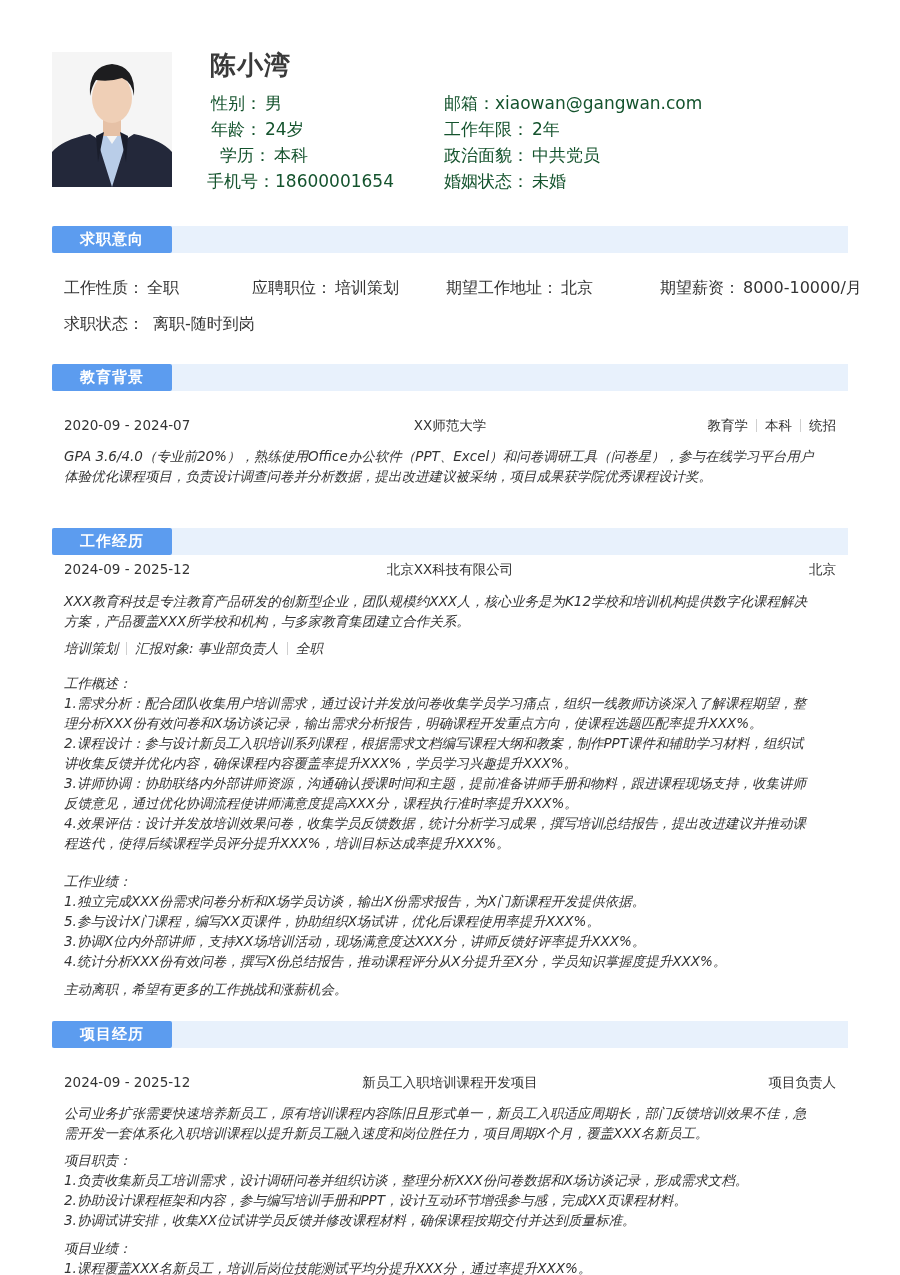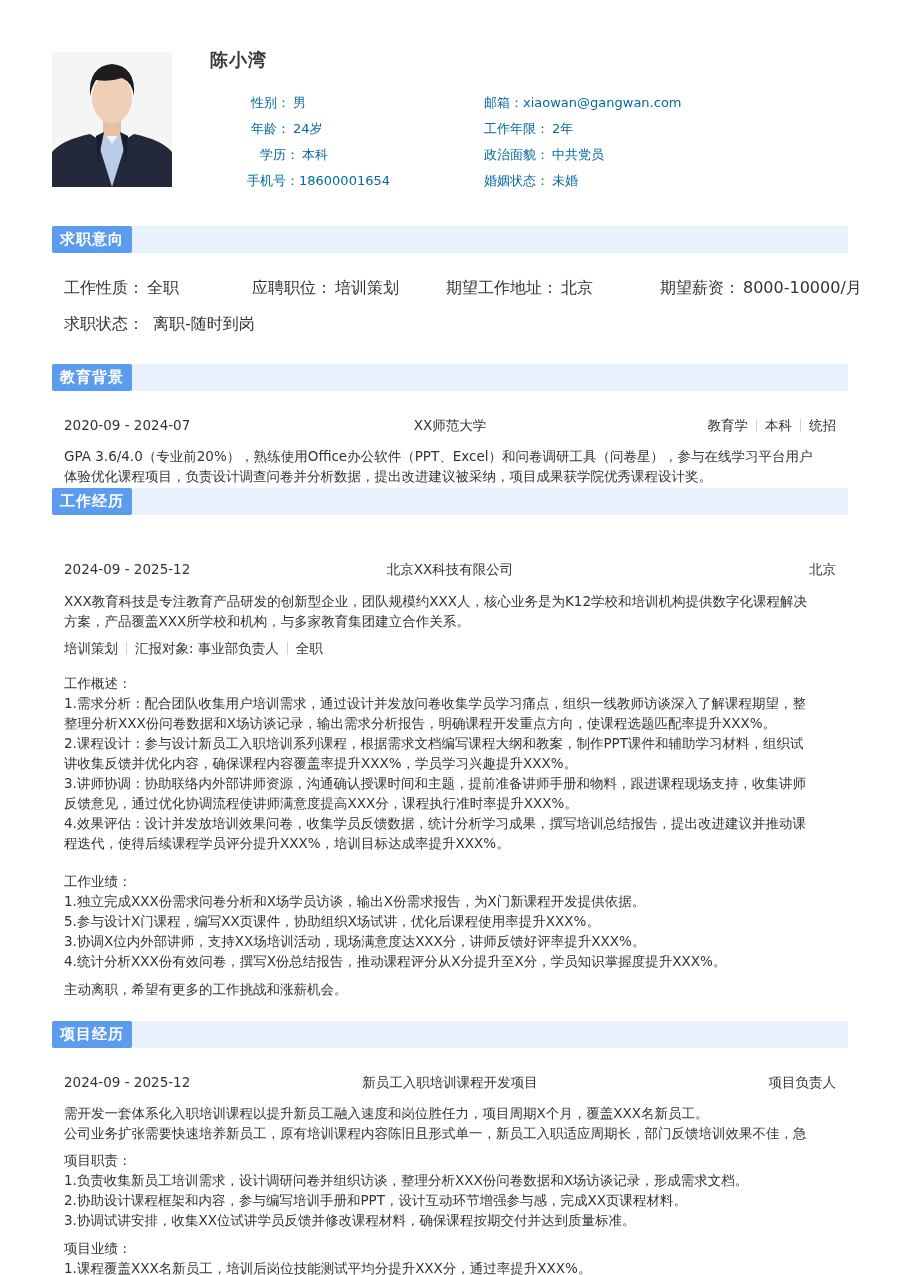--- a/index.html
+++ b/index.html
@@ -3,34 +3,34 @@
 <meta charset="utf-8">
 <style>
   * { margin:0; padding:0; box-sizing:border-box; }
   html, body { width:900px; height:1275px; background:#ffffff; overflow:hidden; }
   body { font-family:"DejaVu Sans","Liberation Sans",sans-serif; color:#333333; font-size:13.5px; position:relative; }
   .page { position:relative; width:900px; height:1275px; }
 
   
   .photo { position:absolute; left:52px; top:52px; width:120px; height:135px; background:#f4f4f4; overflow:hidden; }
   .photo svg { display:block; }
-  .name { position:absolute; left:210px; top:48px; font-size:18px; font-weight:bold; color:#3a3a3a; letter-spacing:1px; }
-  .info { position:absolute; font-size:13px; color:#0369a1; white-space:nowrap; line-height:20px;margin-left:40px; }
+  .name { position:absolute; left:210px; top:48px; font-size:26px; font-weight:bold; color:#3a3a3a; letter-spacing:1px; }
+  .info { position:absolute; font-size:17px; color:#14532d; white-space:nowrap; line-height:20px; }
 
   
   .sec { position:absolute; left:52px; width:796px; height:27px; background:#e8f1fc; }
-  .sec .tab { position:absolute; left:0; top:0; width:80px; height:27px; background:#5c9cef; border-radius:2px; color:#fff; font-weight:bold; font-size:15px; text-align:center; line-height:27px; letter-spacing:1px; }
+  .sec .tab { position:absolute; left:0; top:0; width:120px; height:27px; background:#5c9cef; border-radius:2px; color:#fff; font-weight:bold; font-size:15px; text-align:center; line-height:27px; letter-spacing:1px; }
 
   .row { position:absolute; left:64px; width:772px; height:20px; line-height:20px; font-size:13.5px; white-space:nowrap; }
   .row .l { position:absolute; left:0; }
   .row .c { position:absolute; left:0; width:772px; text-align:center; }
   .row .r { position:absolute; right:0; }
   .sep { display:inline-block; width:1px; height:13px; background:#cfcfcf; margin:0 8px; vertical-align:-2px; }
 
-  .para { position:absolute; left:64px; width:774px; font-size:13.5px; line-height:20px; color:#333; }
+  .para { position:absolute; left:64px; width:774px; font-size:13.5px; line-height:20px; color:#333;font-style:italic; }
   .para div { white-space:nowrap; }
 
   .intent { position:absolute; font-size:16px; line-height:20px; white-space:nowrap; }
 </style>
 </head>
 <body>
 
 <div class="page">
 
   <div class="photo">
@@ -101,41 +101,41 @@
     <span class="c">XX师范大学</span>
     <span class="r">
       <span>教育学</span><span class="sep"></span><span>本科</span><span class="sep"></span><span>统招</span>
     </span>
   </div>
   <div class="para" style="top:446px;">
     <div>GPA 3.6/4.0（专业前20%），熟练使用Office办公软件（PPT、Excel）和问卷调研工具（问卷星），参与在线学习平台用户</div>
     <div>体验优化课程项目，负责设计调查问卷并分析数据，提出改进建议被采纳，项目成果获学院优秀课程设计奖。</div>
   </div>
 
-  <div class="sec" style="top:488px;">
+  <div class="sec" style="top:528px;">
     <div class="tab">工作经历</div>
   </div>
   <div class="row" style="top:559px;">
     <span class="l">2024-09 - 2025-12</span>
     <span class="c">北京XX科技有限公司</span>
     <span class="r">北京</span>
   </div>
   <div class="para" style="top:591px;">
     <div>XXX教育科技是专注教育产品研发的创新型企业，团队规模约XXX人，核心业务是为K12学校和培训机构提供数字化课程解决</div>
     <div>方案，产品覆盖XXX所学校和机构，与多家教育集团建立合作关系。</div>
   </div>
   <div class="para" style="top:638px;">
     <div>
       <span>培训策划</span><span class="sep"></span><span>汇报对象: 事业部负责人</span><span class="sep"></span><span>全职</span>
     </div>
   </div>
   <div class="para" style="top:673px;">
     <div>工作概述：</div>
     <div>1.需求分析：配合团队收集用户培训需求，通过设计并发放问卷收集学员学习痛点，组织一线教师访谈深入了解课程期望，整</div>
-    <div>整理分析XXX份问卷数据和X场访谈记录，输出需求分析报告，明确课程开发重点方向，使课程选题匹配率提升XXX%。</div>
+    <div>理分析XXX份有效问卷和X场访谈记录，输出需求分析报告，明确课程开发重点方向，使课程选题匹配率提升XXX%。</div>
     <div>2.课程设计：参与设计新员工入职培训系列课程，根据需求文档编写课程大纲和教案，制作PPT课件和辅助学习材料，组织试</div>
     <div>讲收集反馈并优化内容，确保课程内容覆盖率提升XXX%，学员学习兴趣提升XXX%。</div>
     <div>3.讲师协调：协助联络内外部讲师资源，沟通确认授课时间和主题，提前准备讲师手册和物料，跟进课程现场支持，收集讲师</div>
     <div>反馈意见，通过优化协调流程使讲师满意度提高XXX分，课程执行准时率提升XXX%。</div>
     <div>4.效果评估：设计并发放培训效果问卷，收集学员反馈数据，统计分析学习成果，撰写培训总结报告，提出改进建议并推动课</div>
     <div>程迭代，使得后续课程学员评分提升XXX%，培训目标达成率提升XXX%。</div>
   </div>
   <div class="para" style="top:871px;">
     <div>工作业绩：</div>
     <div>1.独立完成XXX份需求问卷分析和X场学员访谈，输出X份需求报告，为X门新课程开发提供依据。</div>
@@ -149,22 +149,22 @@
 
   <div class="sec" style="top:1021px;">
     <div class="tab">项目经历</div>
   </div>
   <div class="row" style="top:1072px;">
     <span class="l">2024-09 - 2025-12</span>
     <span class="c">新员工入职培训课程开发项目</span>
     <span class="r">项目负责人</span>
   </div>
   <div class="para" style="top:1103px;">
+    <div>公司业务扩张需要快速培养新员工，原有培训课程内容陈旧且形式单一，新员工入职适应周期长，部门反馈培训效果不佳，急</div>
     <div>需开发一套体系化入职培训课程以提升新员工融入速度和岗位胜任力，项目周期X个月，覆盖XXX名新员工。</div>
-    <div>公司业务扩张需要快速培养新员工，原有培训课程内容陈旧且形式单一，新员工入职适应周期长，部门反馈培训效果不佳，急</div>
   </div>
   <div class="para" style="top:1150px;">
     <div>项目职责：</div>
     <div>1.负责收集新员工培训需求，设计调研问卷并组织访谈，整理分析XXX份问卷数据和X场访谈记录，形成需求文档。</div>
     <div>2.协助设计课程框架和内容，参与编写培训手册和PPT，设计互动环节增强参与感，完成XX页课程材料。</div>
     <div>3.协调试讲安排，收集XX位试讲学员反馈并修改课程材料，确保课程按期交付并达到质量标准。</div>
   </div>
   <div class="para" style="top:1238px;">
     <div>项目业绩：</div>
     <div>1.课程覆盖XXX名新员工，培训后岗位技能测试平均分提升XXX分，通过率提升XXX%。</div>

